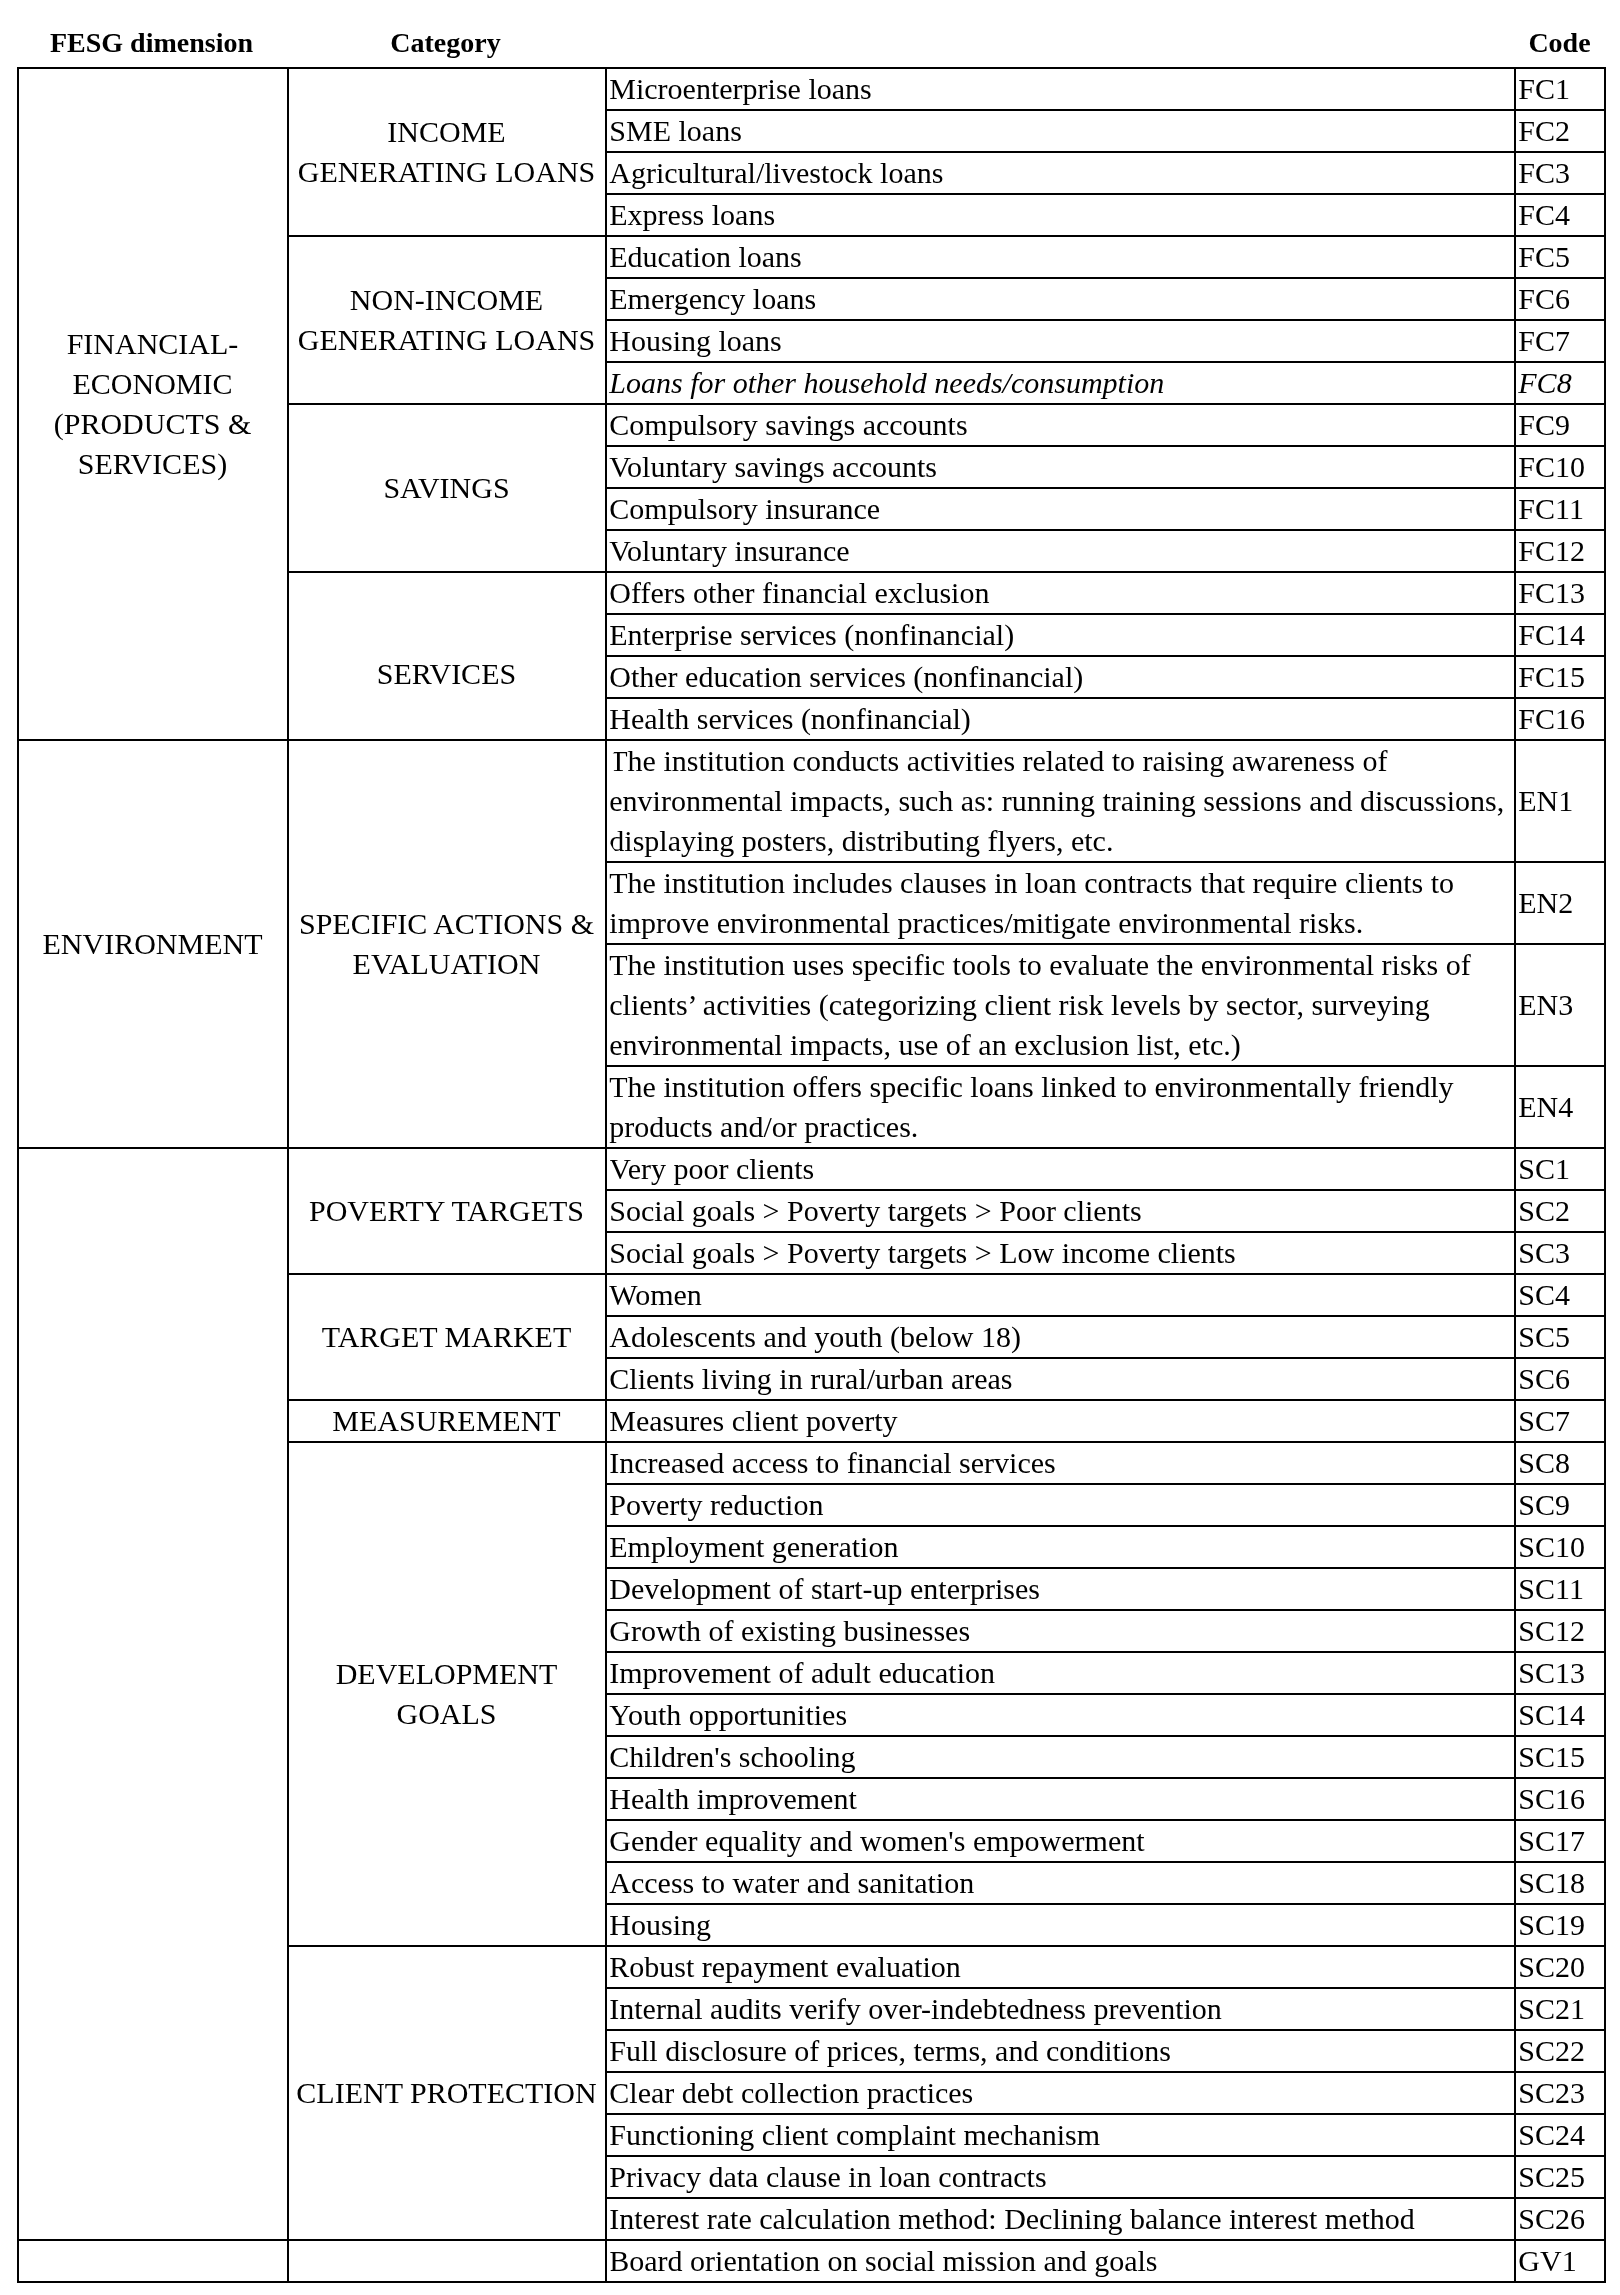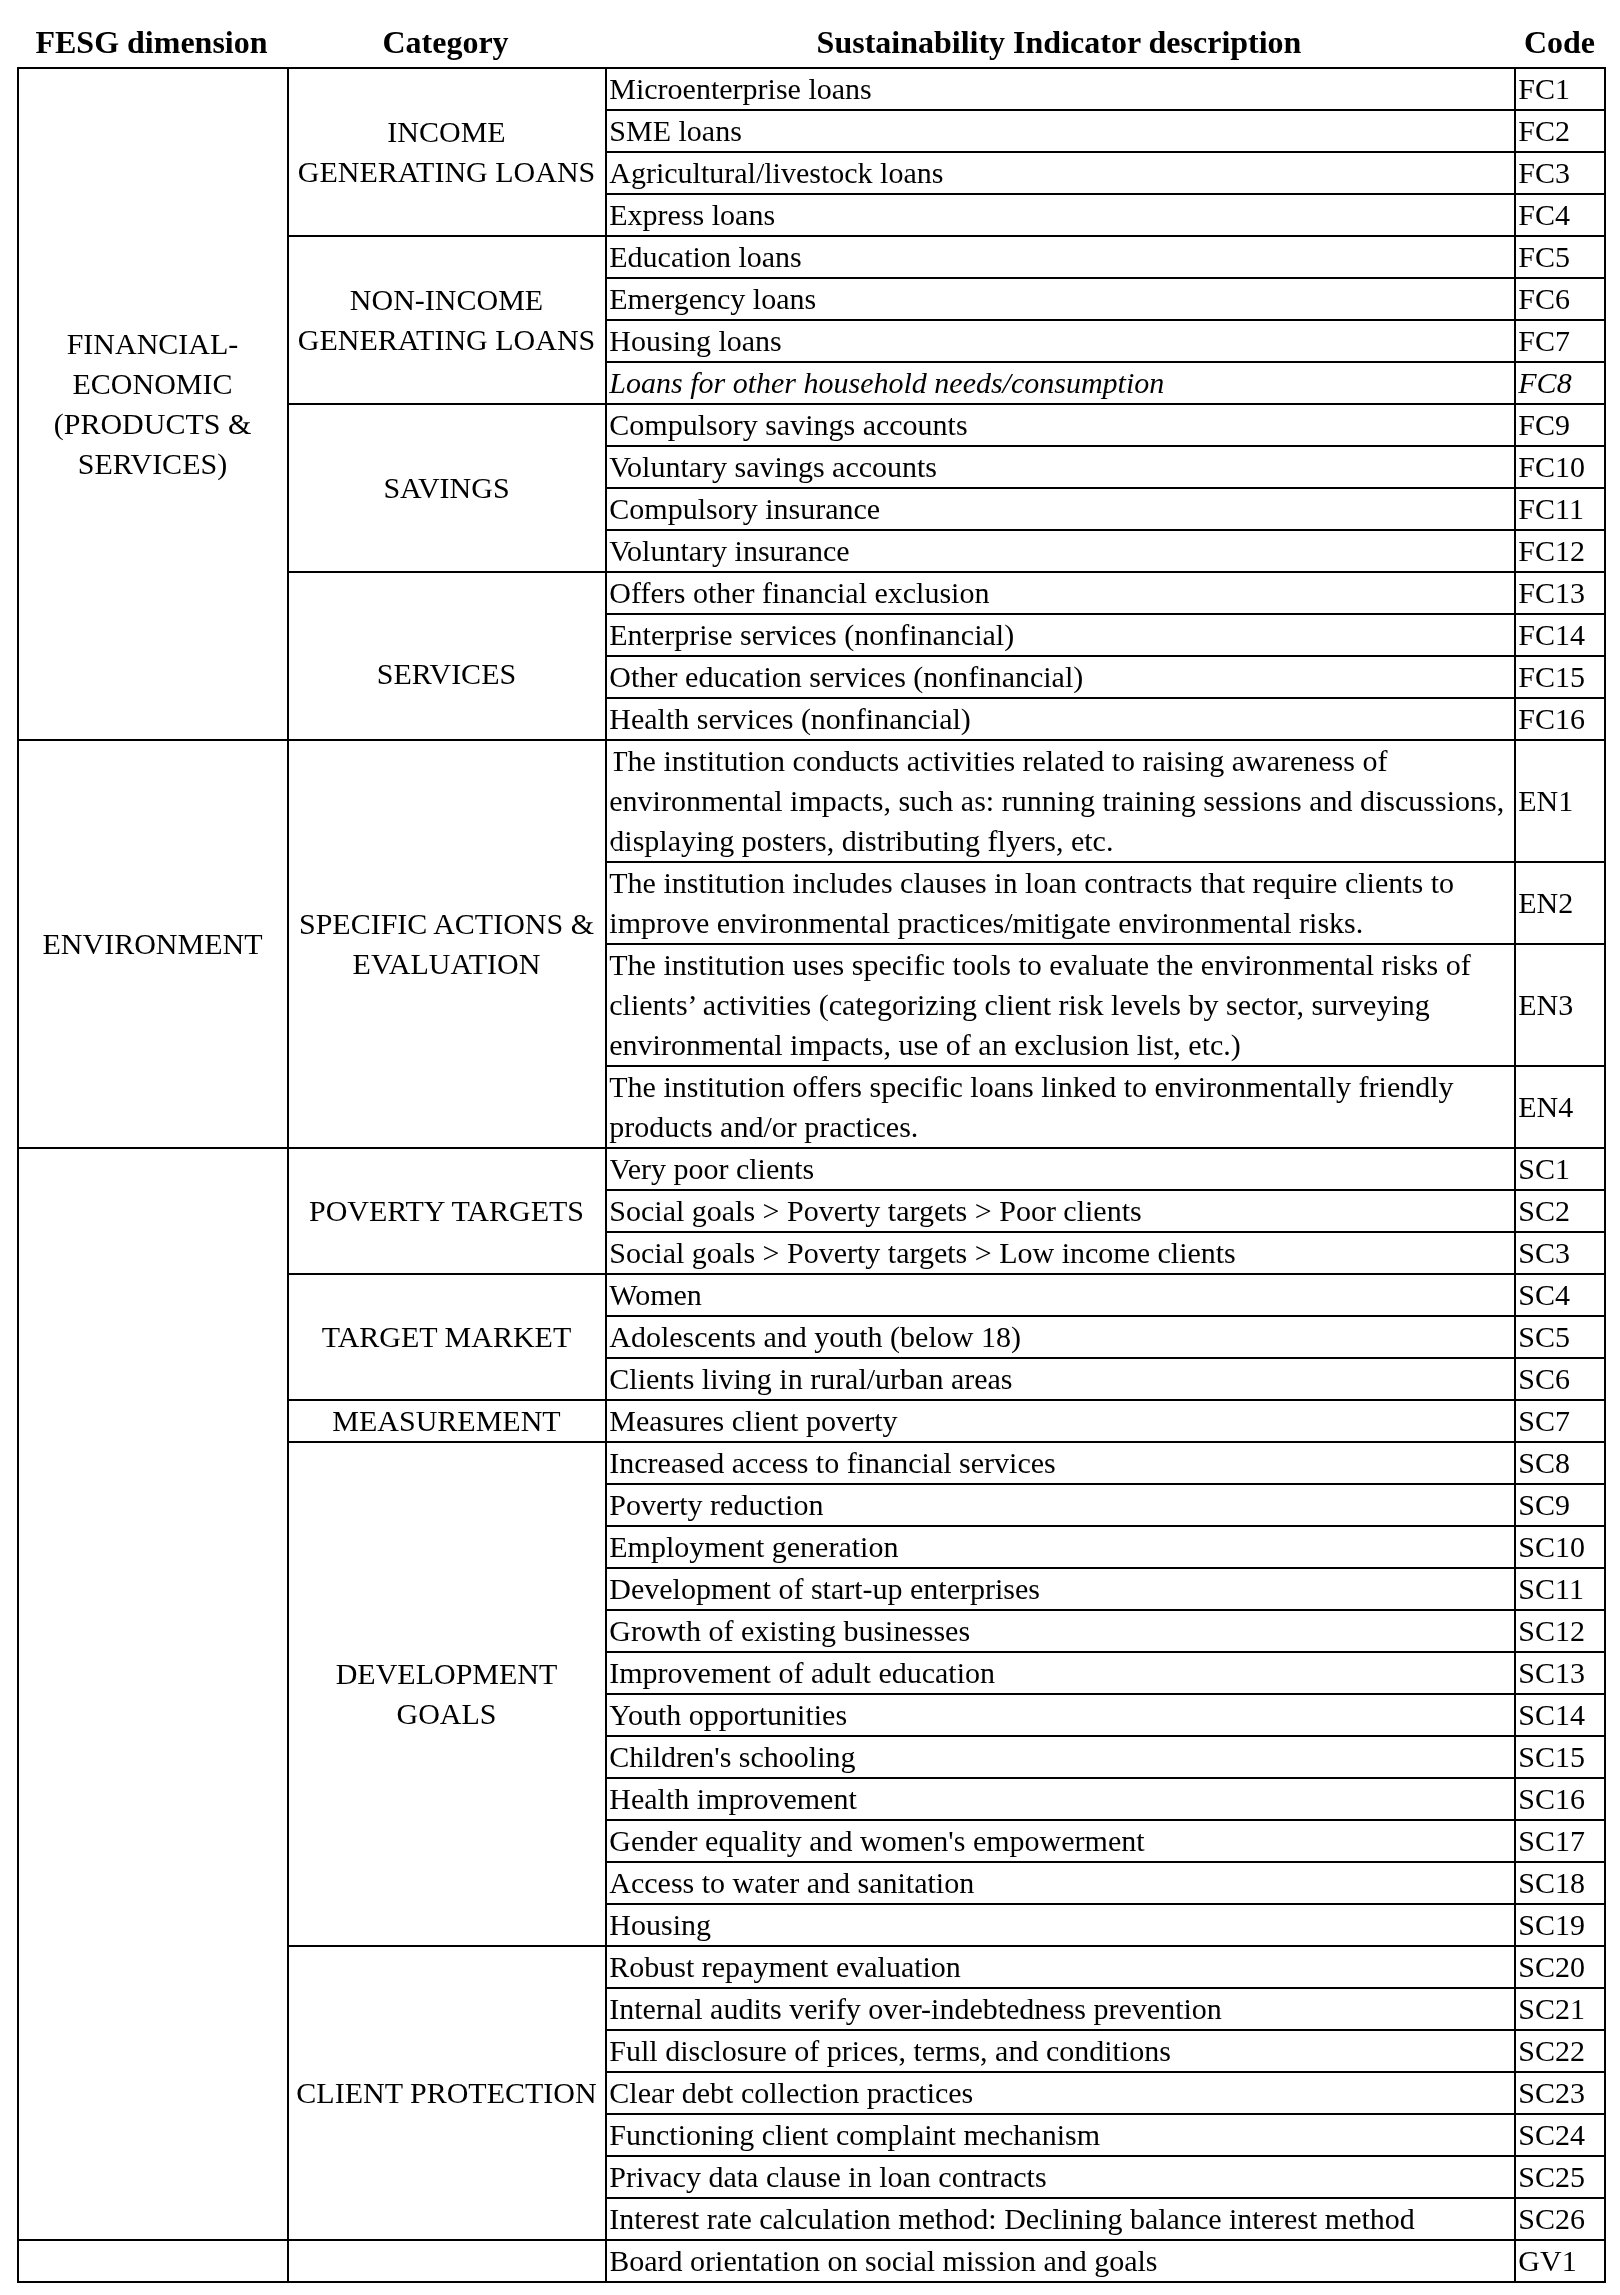--- a/index.html
+++ b/index.html
@@ -19,21 +19,21 @@
     position: absolute;
     left: 16.5px;
     top: 0;
     width: 1588px;
     height: 67px;
   }
   .hcell {
     position: absolute;
     top: 24px;
     font-weight: bold;
-    font-size: 32px;
+    font-size: 28px;
     line-height: 37px;
     text-align: center;
     white-space: nowrap;
   }
   #h-dim  { left: 0;     width: 270px; }
   #h-cat  { left: 270px; width: 318px; }
   #h-desc { left: 588px; width: 909px; }
   #h-code { left: 1498px; width: 90px; }
 
   table#indicator-table {
@@ -69,21 +69,20 @@
   tr.group-top td { border-top-width: 3.2px; border-radius: 29px; }
   tr.first-row td { border-top-width: 3.7px; }
   .cell-text { display: block; }
 </style>
 </head>
 <body>
 
 <div id="header">
   <div class="hcell" id="h-dim">FESG dimension</div>
   <div class="hcell" id="h-cat">Category</div>
-  <div class="hcell" id="h-desc">Sustainability Indicator description</div>
   <div class="hcell" id="h-code">Code</div>
 </div>
 
 <table id="indicator-table">
   <colgroup>
     <col class="c-dim">
       <col class="c-cat">
       <col class="c-desc">
       <col class="c-code">
   </colgroup>

